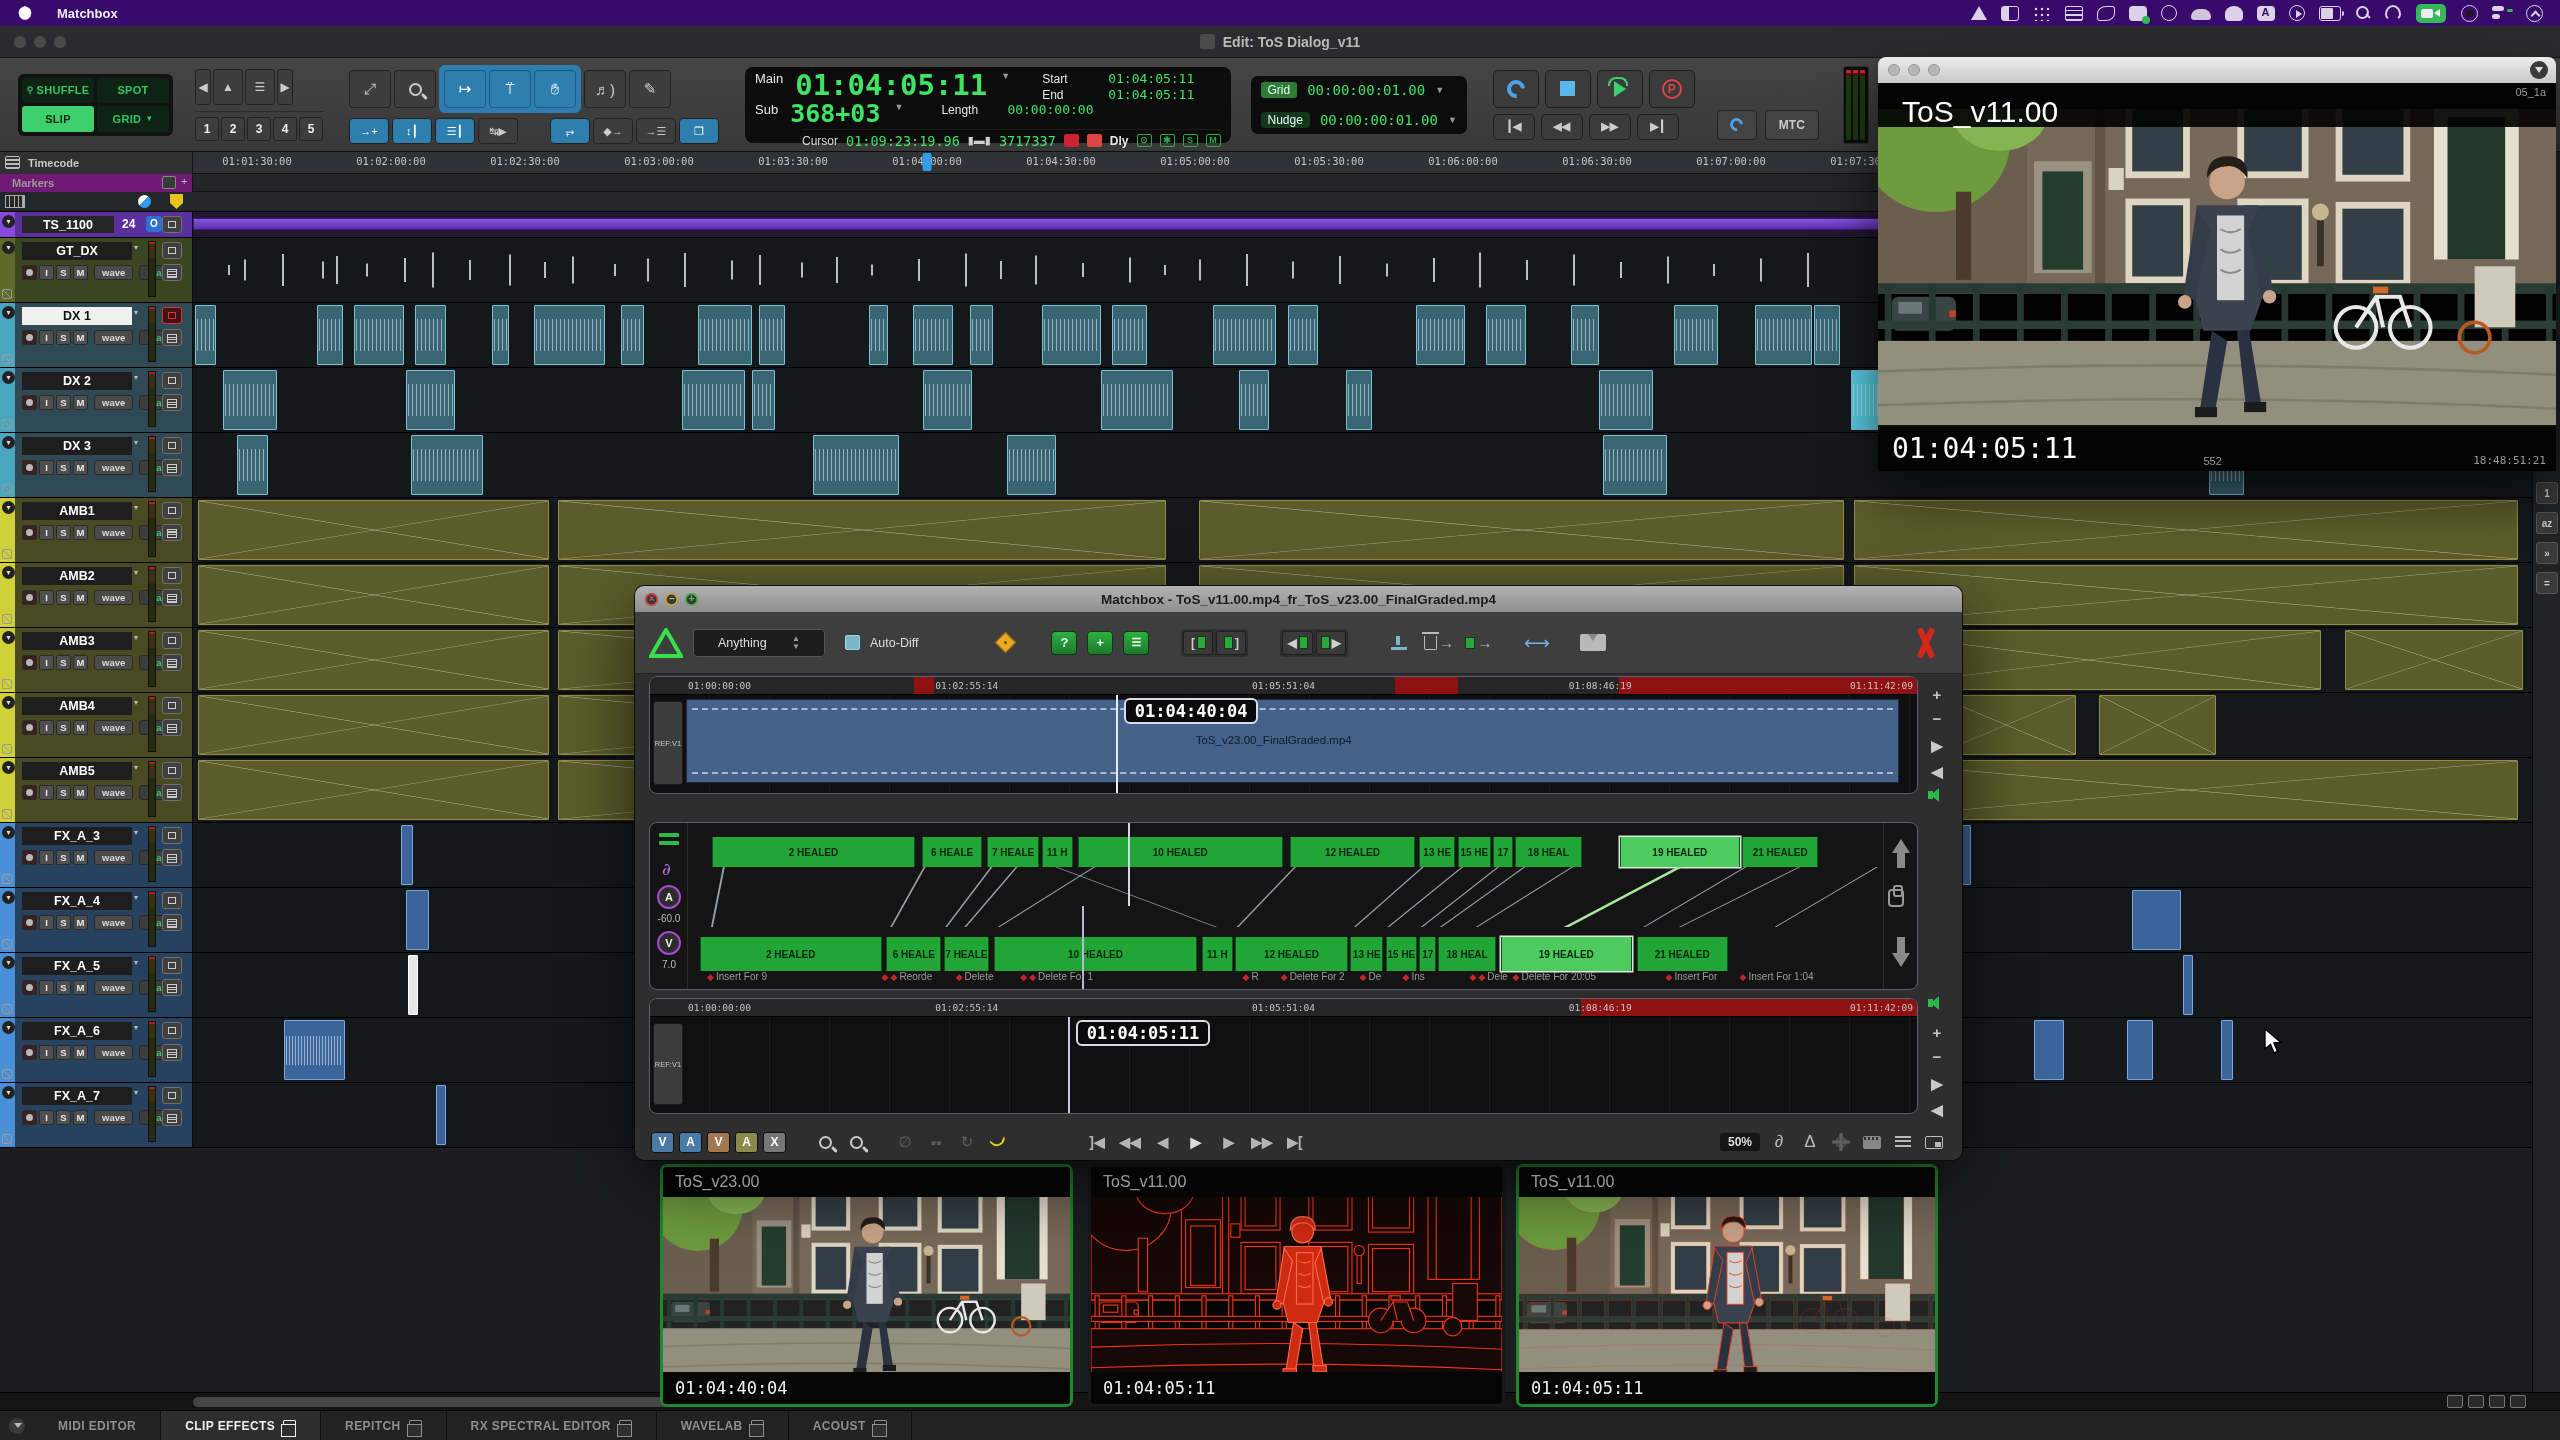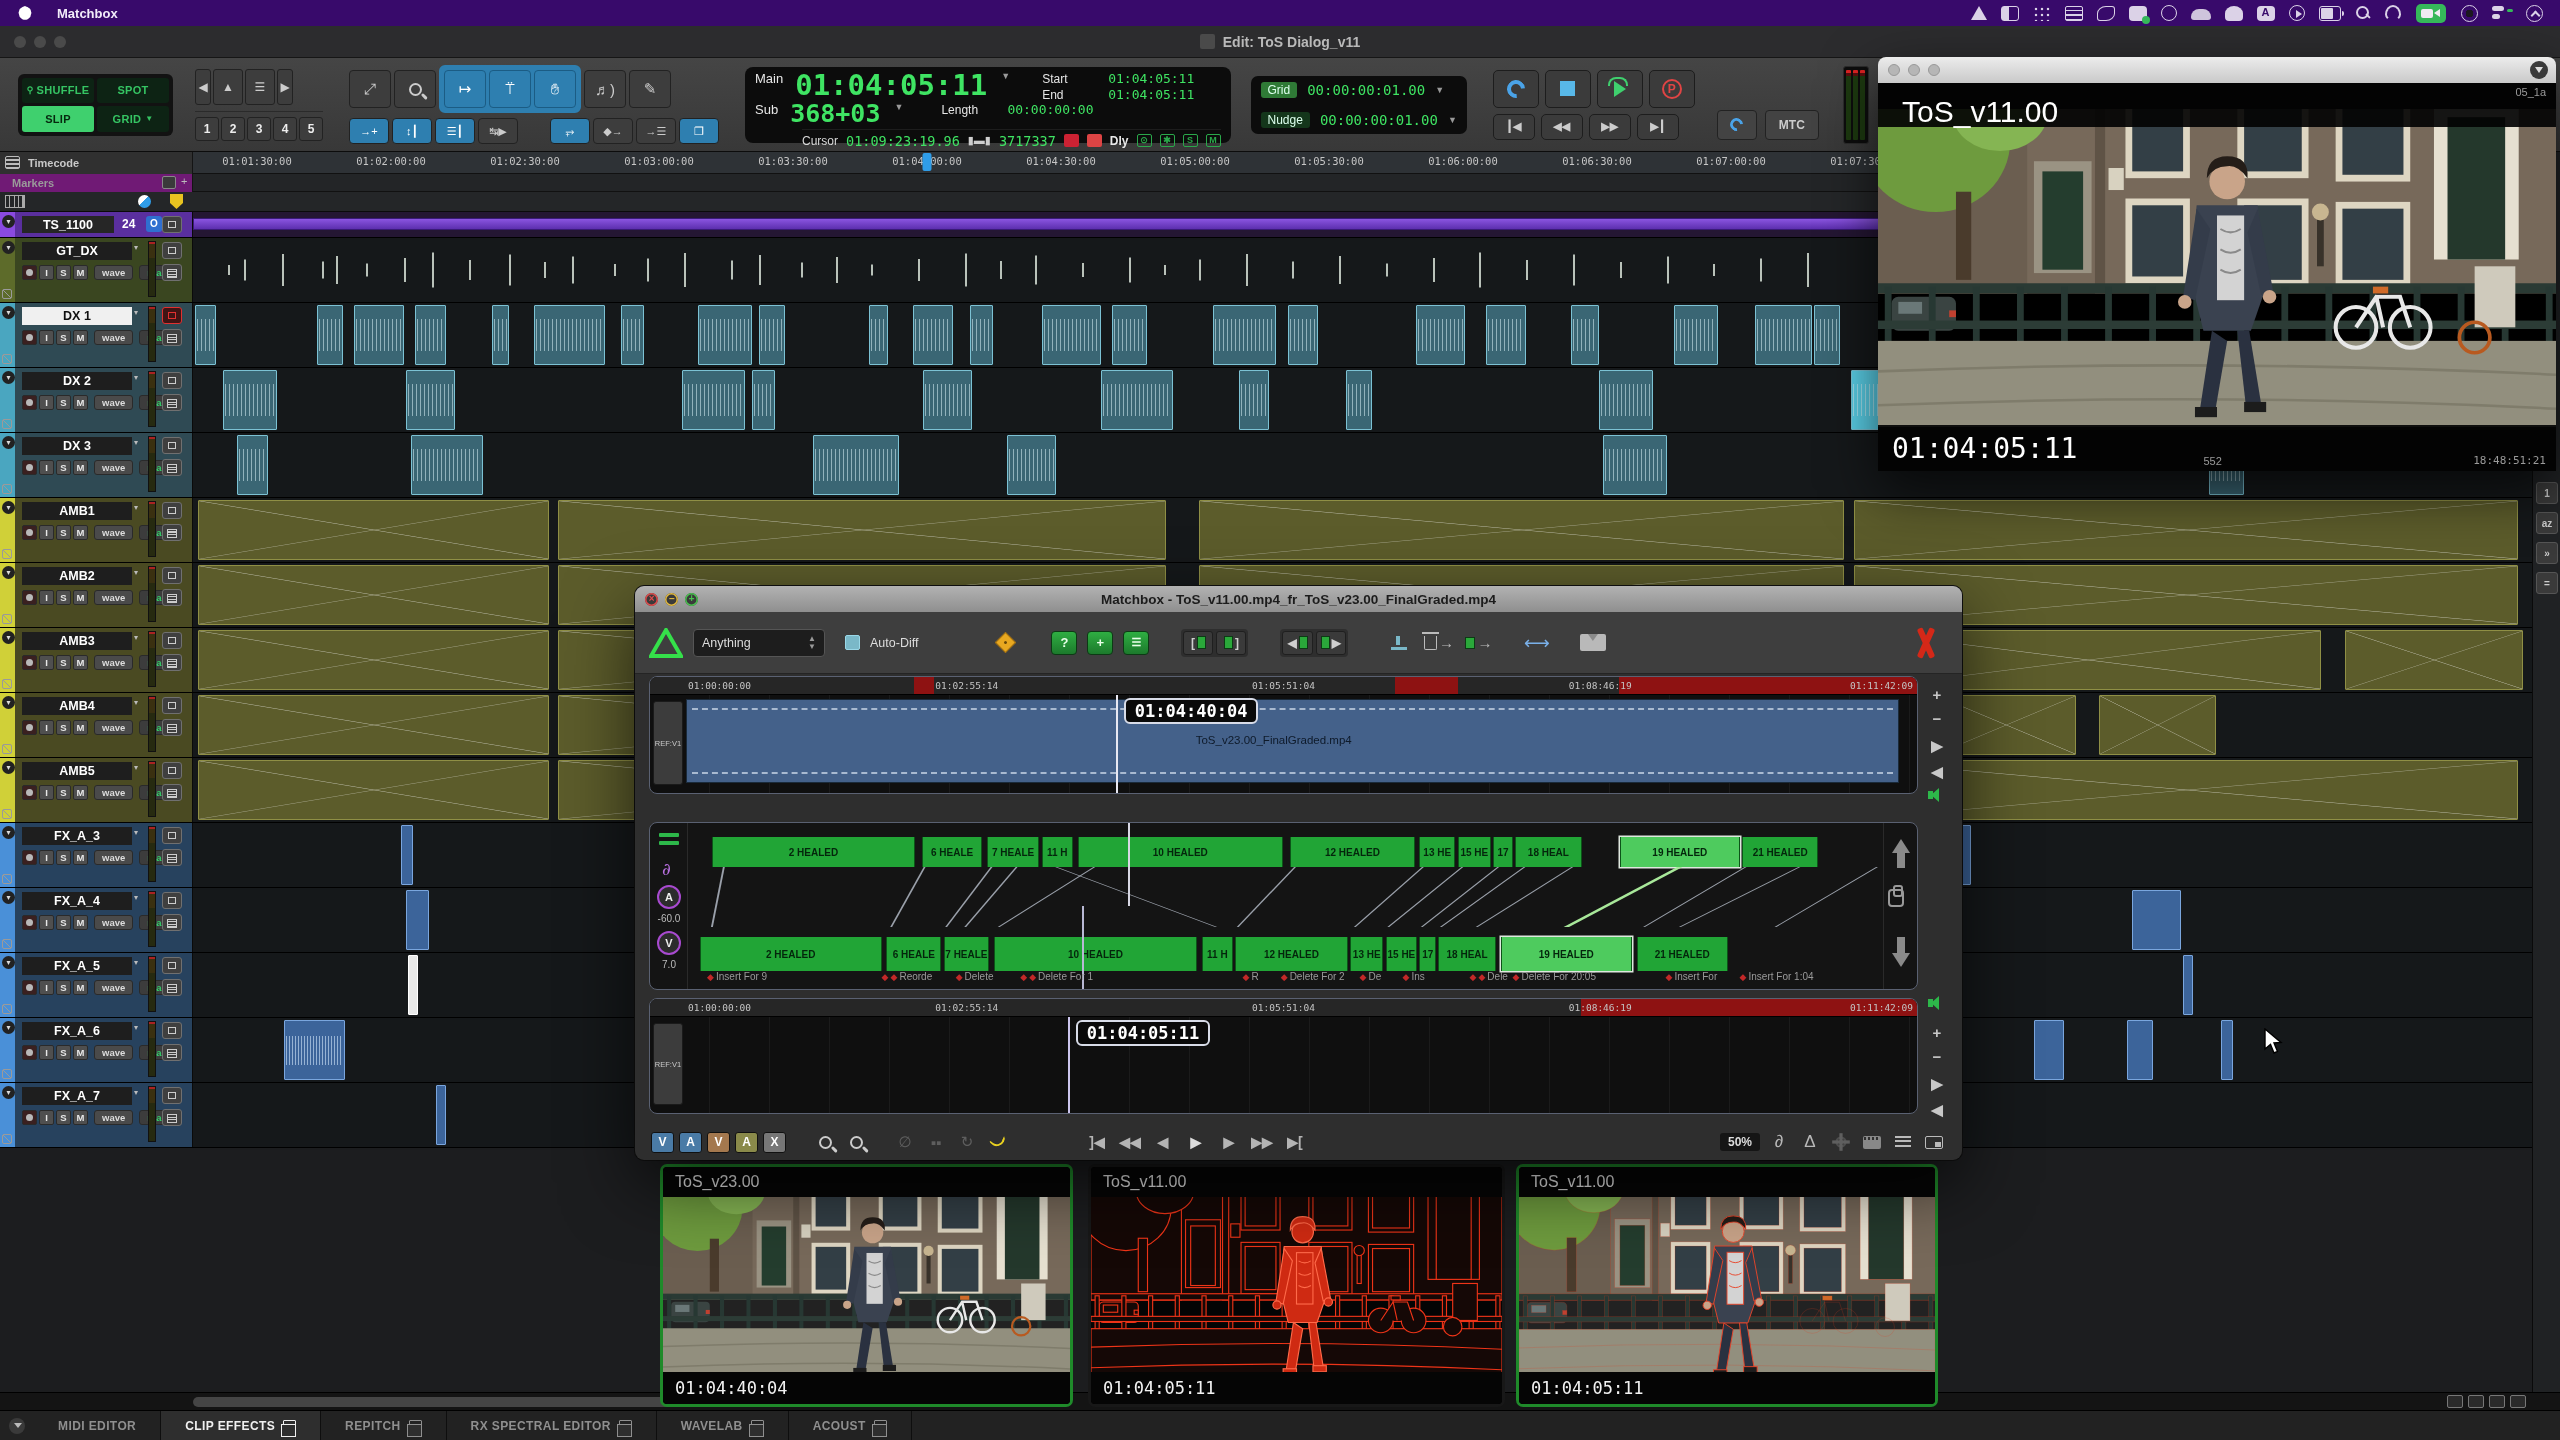--- a/index.html
+++ b/index.html
@@ -224,21 +224,21 @@
   #dlg-titlebar .tl{position:absolute;left:10px;display:flex;gap:7px;}
   #dlg-titlebar .tl i{width:13px;height:13px;border-radius:50%;background:#3a3a3a;font-size:10px;line-height:12px;text-align:center;font-weight:bold;}
   #dlg-titlebar .tl i.r{color:#e24b4b;box-shadow:inset 0 0 0 1.5px #e24b4b;}
   #dlg-titlebar .tl i.y{color:#e2b93f;box-shadow:inset 0 0 0 1.5px #e2b93f;}
   #dlg-titlebar .tl i.g{color:#49c24f;box-shadow:inset 0 0 0 1.5px #49c24f;}
   #dlg-toolbar{position:absolute;left:0;top:26px;width:100%;height:62px;background:#3e3e3e;border-bottom:1px solid #242424;
     display:flex;align-items:center;gap:10px;padding:0 14px;}
   .dlogo{width:34px;height:30px;position:relative;}
   .dlogo svg{position:absolute;inset:0;}
   .ddrop{width:132px;height:28px;background:#1d1d1d;border:1px solid #555;border-radius:4px;color:#ddd;font-size:12.5px;
-    display:flex;align-items:center;padding:0 8px;}
+    display:flex;align-items:center;padding:0 24px;}
   .ddrop .ud{margin-left:auto;color:#999;font-size:8px;line-height:8px;}
   .dchk{width:15px;height:15px;background:#7ab8c8;border:1px solid #9ad8e8;border-radius:2px;margin-left:10px;}
   .dchklab{color:#ddd;font-size:12.5px;margin-right:26px;}
   .ddiamond{width:15px;height:15px;background:#e8a820;border:1.5px solid #9a6a10;transform:rotate(45deg);margin:0 28px 0 44px;position:relative;}
   .ddiamond::after{content:"";position:absolute;left:5px;top:5px;width:3px;height:3px;background:#6a4a08;border-radius:50%;}
   .gbtn{width:26px;height:24px;background:linear-gradient(#2fae42,#1c7a2c);border:1px solid #0c3a14;border-radius:4px;
     color:#eaffea;font-size:13px;font-weight:bold;display:flex;align-items:center;justify-content:center;}
   .gbtn.eq{font-size:11px;}
   .navgrp{display:flex;gap:3px;margin-left:22px;background:#2e2e2e;padding:2px;border-radius:4px;}
   .nbtn{height:24px;min-width:30px;background:#3a3a3a;border:1px solid #1f1f1f;border-radius:3px;color:#ddd;

